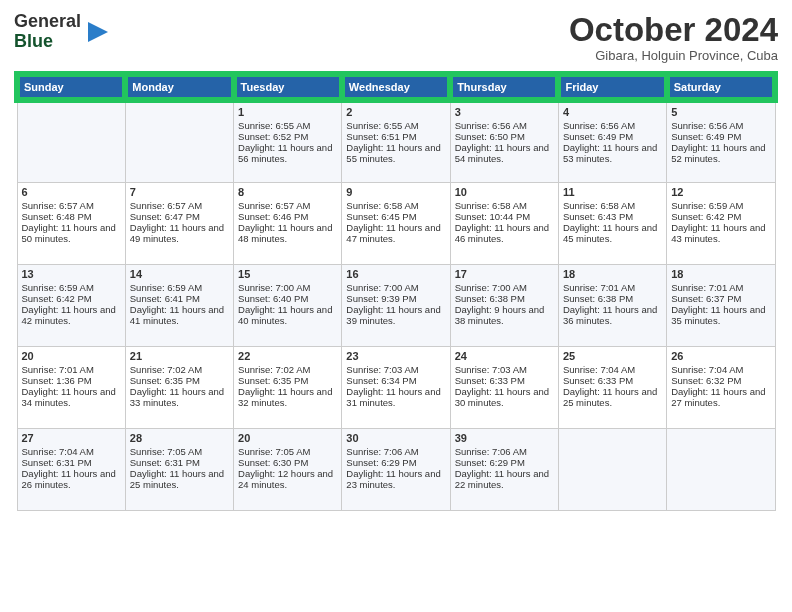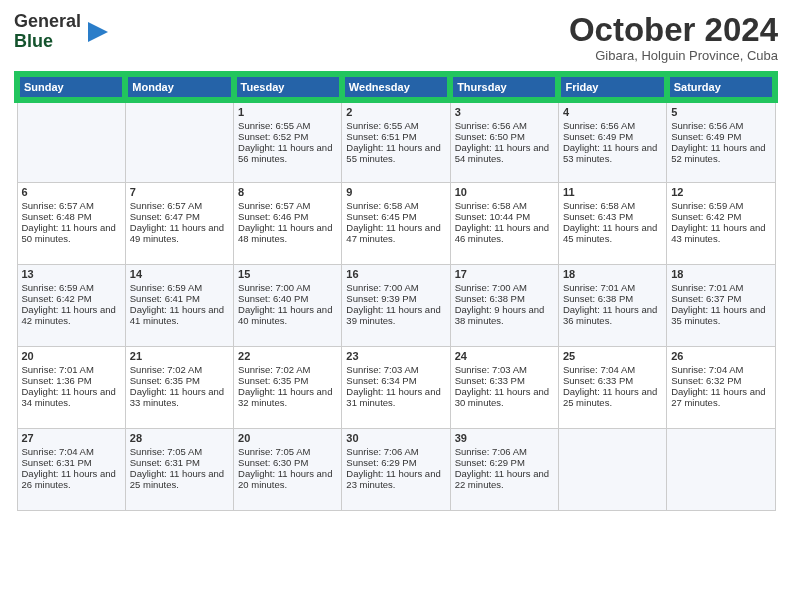--- a/index.html
+++ b/index.html
@@ -296,21 +296,21 @@
           <td>
             <span class="day-num">28</span>
             <div>Sunrise: 7:05 AM</div>
             <div>Sunset: 6:31 PM</div>
             <div>Daylight: 11 hours and 25 minutes.</div>
           </td>
           <td>
             <span class="day-num">20</span>
             <div>Sunrise: 7:05 AM</div>
             <div>Sunset: 6:30 PM</div>
-            <div>Daylight: 11 hours and 20 minutes.</div>
+            <div>Daylight: 12 hours and 24 minutes.</div>
           </td>
           <td>
             <span class="day-num">30</span>
             <div>Sunrise: 7:06 AM</div>
             <div>Sunset: 6:29 PM</div>
             <div>Daylight: 11 hours and 23 minutes.</div>
           </td>
           <td>
             <span class="day-num">39</span>
             <div>Sunrise: 7:06 AM</div>

